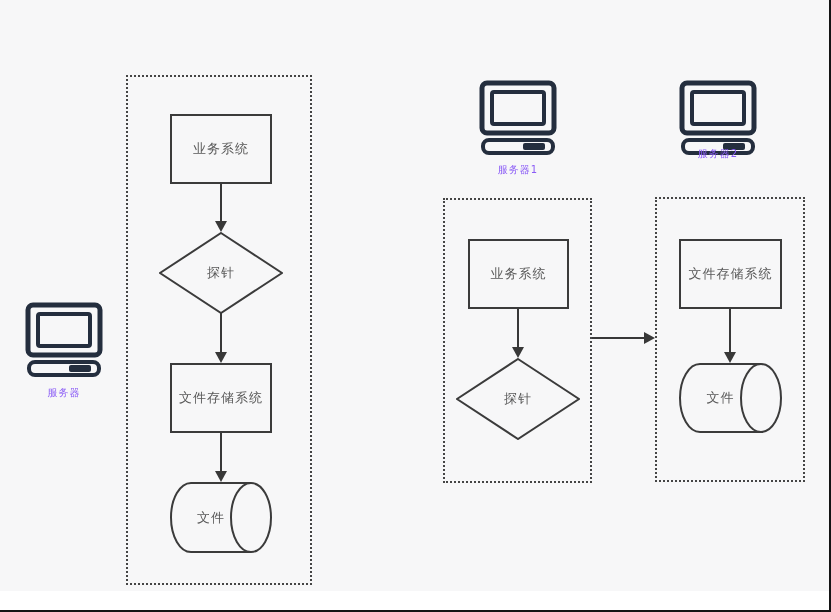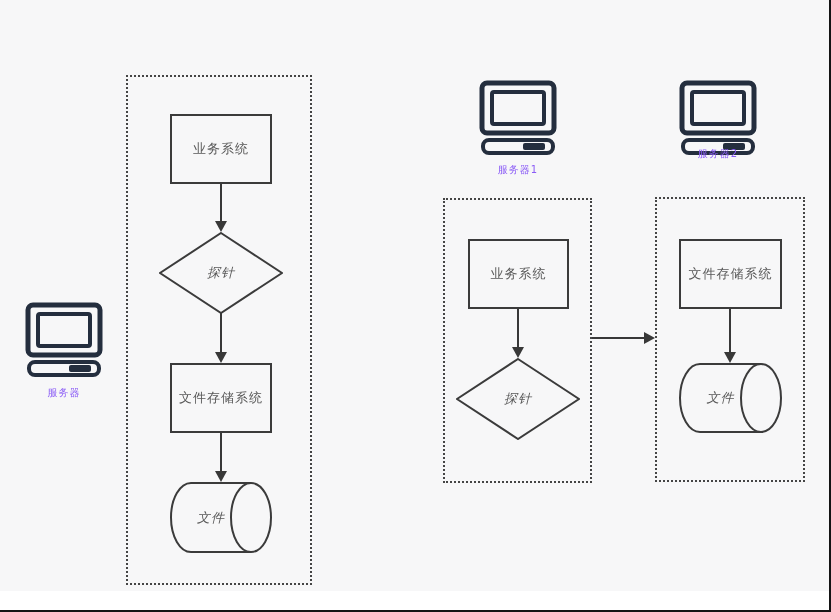--- a/index.html
+++ b/index.html
@@ -15,21 +15,21 @@
   .group-box {
     position:absolute; border:2px dotted #454545; background:transparent; box-sizing:border-box;
   }
   .node-rect {
     position:absolute; border:2px solid #3b3b3b; box-sizing:border-box;
     display:flex; align-items:center; justify-content:center;
     font-size:13px; color:#595959; letter-spacing:1px;text-align:center;
   }
   .node-label {
     position:absolute; display:flex; align-items:center; justify-content:center;
-    font-size:13px; color:#595959; letter-spacing:1px; pointer-events:none;font-style:italic;
+    font-size:13px; color:#595959; letter-spacing:1px; pointer-events:none;
   }
   .shape-svg { position:absolute; }
 
   .arrow-v { position:absolute; width:2px; background:#383838; }
   .arrow-v::after {
     content:''; position:absolute; left:50%; transform:translateX(-50%); bottom:-10px;
     width:0; height:0; border-left:6px solid transparent; border-right:6px solid transparent;
     border-top:11px solid #383838;
   }
   .arrow-h { position:absolute; height:2px; background:#383838; }

